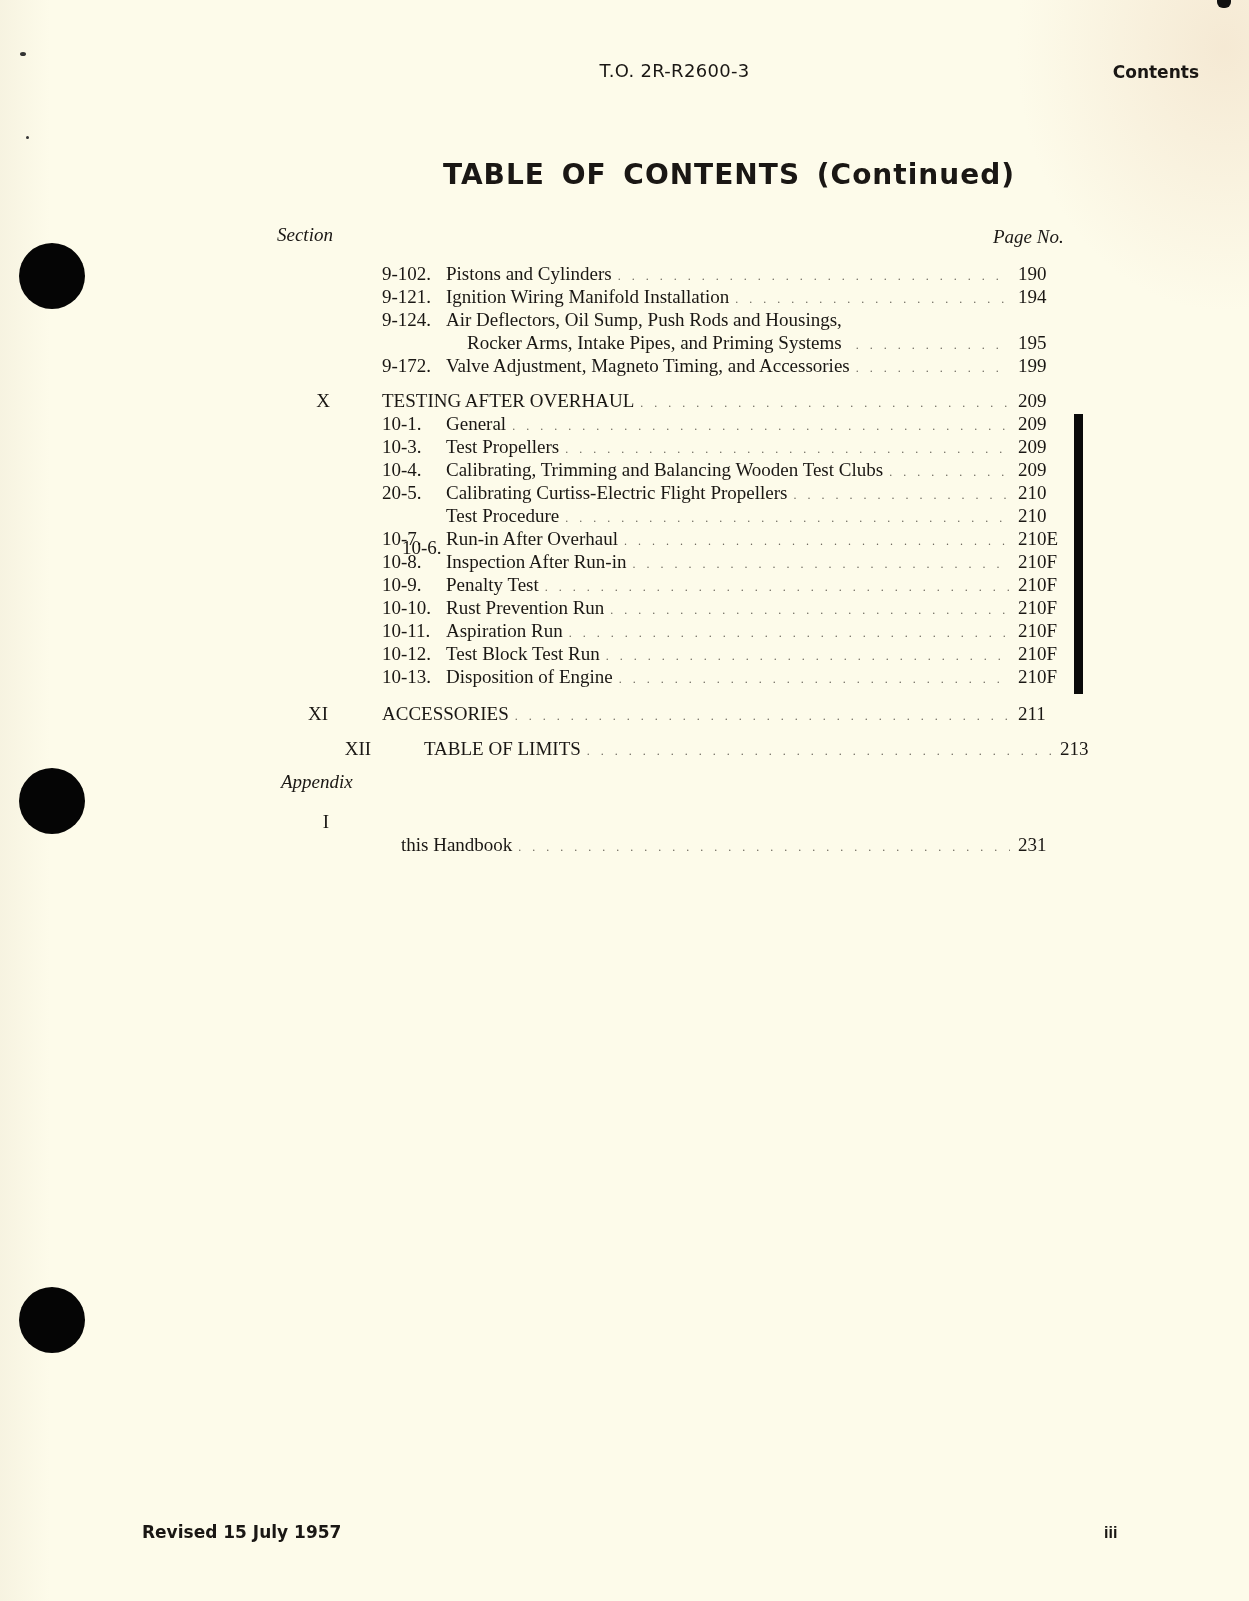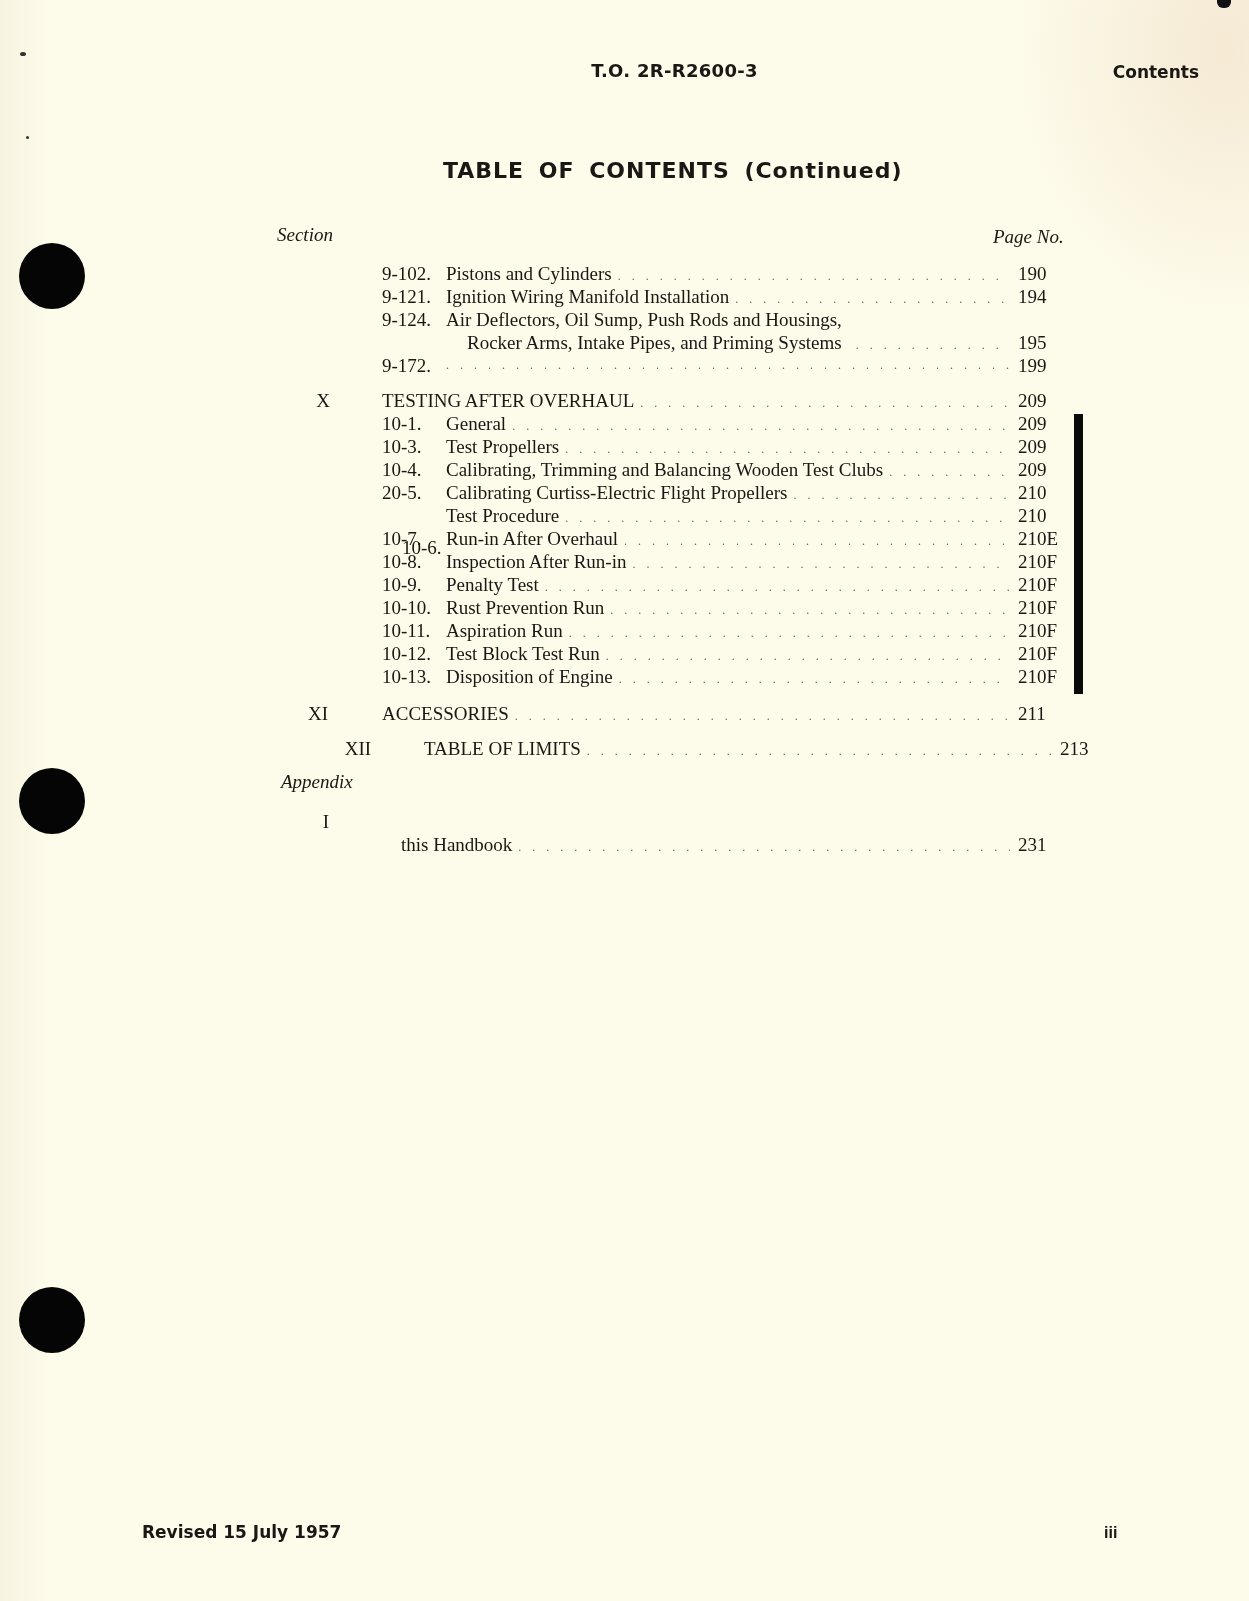--- a/index.html
+++ b/index.html
@@ -44,41 +44,41 @@
       background: #333;
       border-radius: 50%;
     }
     .header-to {
       position: absolute;
       top: 60px;
       left: 0;
       width: 1249px;
       text-align: center;
       font-family: "DejaVu Sans", sans-serif;
-      font-weight: bold;
+      font-weight: normal;
       font-size: 18px;
       letter-spacing: 0.3px;
       padding-left: 100px;
       box-sizing: border-box;
     }
     .header-section {
       position: absolute;
       top: 62px;
       right: 50px;
       font-family: "DejaVu Sans", sans-serif;
       font-weight: bold;
       font-size: 17px;
     }
     .toc-title {
       position: absolute;
       top: 158px;
       left: 443px;
       font-family: "DejaVu Sans", sans-serif;
       font-weight: bold;
-      font-size: 22px;
+      font-size: 28px;
       letter-spacing: 1px;
       word-spacing: 6px;
     }
     .col-head {
       position: absolute;
       font-style: italic;
       font-size: 19px;
     }
     .toc {
       position: absolute;
@@ -204,20 +204,21 @@
     <span class="title-wrap" style="left:467px;width:543px;gap:8px;">
       <span class="t">Rocker Arms, Intake Pipes, and Priming Systems</span>
       <span class="dots">. . . . . . . . . . . . . . . . . . . . . . . . . . . . . . . . . . . . . . . . . . . . . . . . . . . . . . . . . . . . . . . . . . . . . . . . . .</span>
     </span>
     <span class="page">195</span>
   </div>
 
   <div class="row" style="top:354px;">
     <span class="num" style="left:382px;">9-172.</span>
     <span class="title-wrap" style="left:446px;width:564px;">
+      <span class="t">Valve Adjustment, Magneto Timing, and Accessories</span>
       <span class="dots">. . . . . . . . . . . . . . . . . . . . . . . . . . . . . . . . . . . . . . . . . . . . . . . . . . . . . . . . . . . . . . . . . . . . . . . . . .</span>
     </span>
     <span class="page">199</span>
   </div>
 
   <div class="row" style="top:389px;">
     <span class="roman" style="left:293px;">X</span>
     <span class="title-wrap" style="left:382px;width:628px;">
       <span class="t">TESTING AFTER OVERHAUL</span>
       <span class="dots">. . . . . . . . . . . . . . . . . . . . . . . . . . . . . . . . . . . . . . . . . . . . . . . . . . . . . . . . . . . . . . . . . . . . . . . . . .</span>

